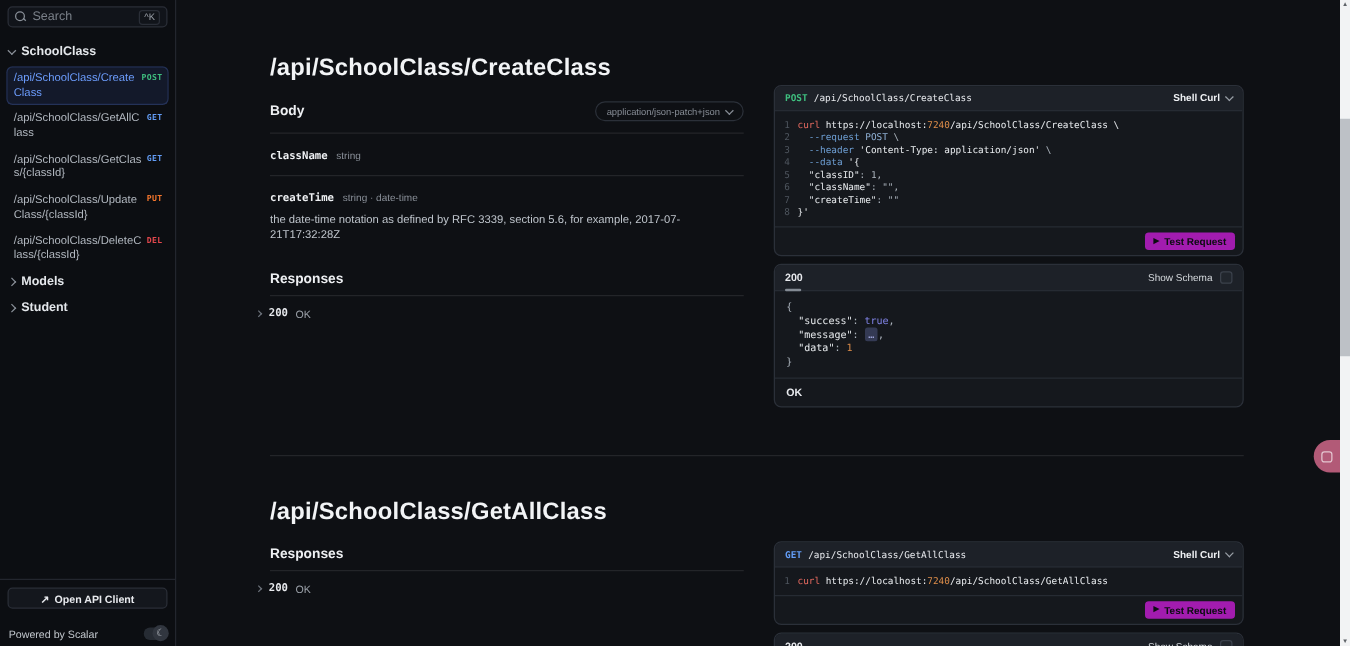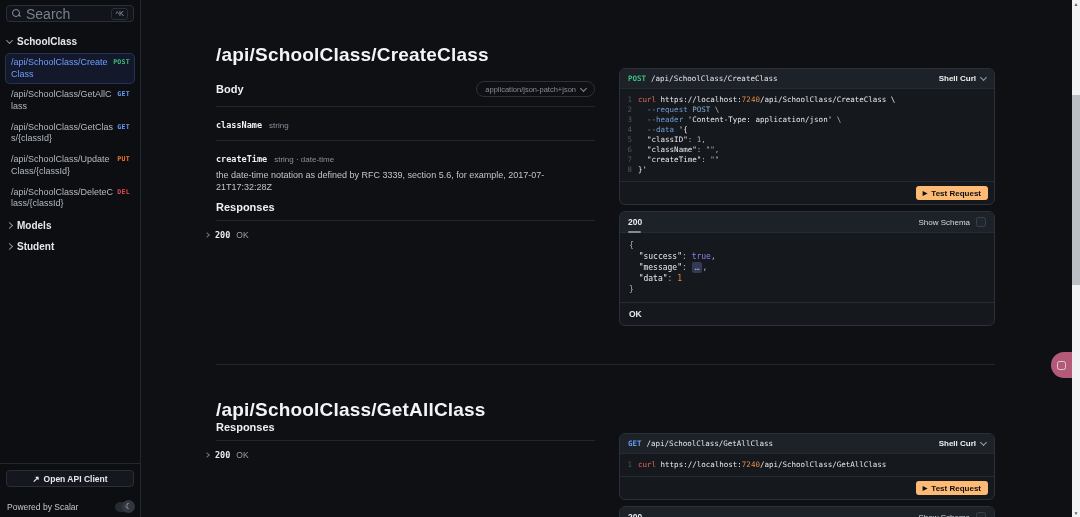--- a/index.html
+++ b/index.html
@@ -16,21 +16,21 @@
     border:1.2px solid #8a9099; border-radius:50%; }
   .search-icon::after { content:""; position:absolute; left:6px; top:6px; width:3px; height:1.2px;
     background:#8a9099; transform:rotate(45deg); }
 
   
   .sidebar { position:absolute; left:0; top:0; width:141px; height:517px; background:#0c0e12;
     border-right:1px solid #23262e; display:flex; flex-direction:column; }
   .search-box { margin:5px 6px; height:17px; border:1px solid #2a2e37; border-radius:4px;
     display:flex; align-items:center; gap:5px; padding:0 5px; background:#11141a; }
   .search-input { flex:1; min-width:0; background:transparent; border:none; outline:none;
-    color:#cfd4da; font-size:14px; font-family:"Liberation Sans", sans-serif; }
+    color:#cfd4da; font-size:10px; font-family:"Liberation Sans", sans-serif; }
   .search-input::placeholder { color:#7a8089; }
   .kbd { font-size:7.5px; color:#9aa0a8; border:1px solid #2a2e37; border-radius:3px; padding:0.5px 3px; }
   .nav { flex:1; overflow:hidden; padding-top:4px; }
   .group-header { display:flex; align-items:center; gap:5px; padding:5px 7px; font-size:10px;
     font-weight:bold; color:#e4e7eb; cursor:pointer; }
   .group-header .chv { color:#8a9099; }
   .nav-item { margin:1px 5px; padding:4px 5px 4px 6px; border-radius:5px; display:flex; gap:4px;
     align-items:flex-start; cursor:pointer; }
   .nav-label { flex:1; font-size:9px; line-height:1.3; color:#b3b9c1; word-break:break-all; }
   .nav-item.selected { background:rgba(90,125,255,0.10); box-shadow:inset 0 0 0 1px rgba(100,140,255,0.22); }
@@ -60,21 +60,21 @@
   .sec2 .ep-title { margin-top:34px; }
   .body-row { margin-top:15px; display:flex; align-items:center; justify-content:space-between; }
   h2.sub { font-size:11px; font-weight:bold; color:#eef0f3; }
   .ct-pill { display:flex; align-items:center; gap:5px; border:1px solid #2b3039; border-radius:10px;
     padding:2.5px 8px; font-size:7.5px; color:#878d96; cursor:pointer; }
   .fields { margin-top:9px; }
   .field { border-top:1px solid rgba(255,255,255,0.09); padding:7px 0 8px; }
   .fname { font-family:"DejaVu Sans Mono", monospace; font-weight:bold; font-size:8.5px; color:#eef0f3; }
   .ftype { font-size:8px; color:#8a9099; margin-left:7px; }
   .fdesc { margin-top:4px; font-size:9px; color:#bfc5cc; line-height:1.3; }
-  h2.responses { font-size:11px; font-weight:bold; color:#eef0f3; }
+  h2.responses { margin-top:16px; font-size:11px; font-weight:bold; color:#eef0f3; }
   .resp-divider { border-top:1px solid rgba(255,255,255,0.09); margin-top:7px; }
   .resp-row { display:flex; align-items:center; gap:6px; padding:9px 0; margin-left:-11px; cursor:pointer; }
   .resp-row .chv { color:#6b717a; width:4px; height:4px; }
   .resp-code { font-family:"DejaVu Sans Mono", monospace; font-weight:bold; font-size:8.5px; color:#e8eaee; }
   .resp-label { font-size:8.5px; color:#9aa0a8; }
   .section-divider { border-top:1px solid rgba(255,255,255,0.09); margin:38px 77px 0 75px; }
 
   
   .col-right .card:first-child { margin-top:68px; }
   .card { border:1px solid #2b3039; border-radius:6px; background:#15181d; overflow:hidden; }
@@ -92,21 +92,21 @@
   .ln { width:18px; text-align:right; padding-right:6px; color:#4e555e; flex:none; }
   .code.json { padding:7px 9px; } .code.json .cl { line-height:11px; font-size:8px; }
   .tok { white-space:pre; }
   .tok.kw { color:#e5695f; } .tok.num { color:#df8e4a; }
   .tok.flag { color:#6e9fd4; } .tok.val { color:#8fb0d4; }
   .tok.url, .tok.str, .tok.key { color:#e9ecef; font-weight:normal; }
   .tok.plain { color:#aeb6bf; } .tok.bool { color:#8184e8; }
   .tok.ell { background:#343a54; color:#aab0e8; border-radius:2px; padding:0 3px; }
   .card-footer { border-top:1px solid #262b33; padding:4px 6px; display:flex; }
   .card-footer.right { justify-content:flex-end; }
-  .test-btn { background:#fdba74; color:#0b0d10; border:none; border-radius:3px; padding:2.5px 7px;
+  .test-btn { background:#a21caf; color:#0b0d10; border:none; border-radius:3px; padding:2.5px 7px;
     font-size:8px; font-weight:bold; display:flex; align-items:center; gap:4px; cursor:pointer;
     font-family:"Liberation Sans", sans-serif; }
   .play { font-size:6px; line-height:1; }
   .status-tab { position:relative; font-size:8.5px; font-weight:bold; color:#e8eaee; cursor:pointer; }
   .status-tab::after { content:""; position:absolute; left:0; bottom:-6px; width:13px; height:2px;
     background:#848b94; border-radius:1px; }
   .schema-row { display:flex; align-items:center; gap:6px; cursor:pointer; }
   .schema-row .lbl { font-size:8px; color:#d6dade; }
   .checkbox { width:10px; height:10px; border:1px solid #3b414b; border-radius:2.5px; background:#21262d; }
   .ok-label { font-size:8.5px; font-weight:bold; color:#e8eaee; padding:2px 3px; }

